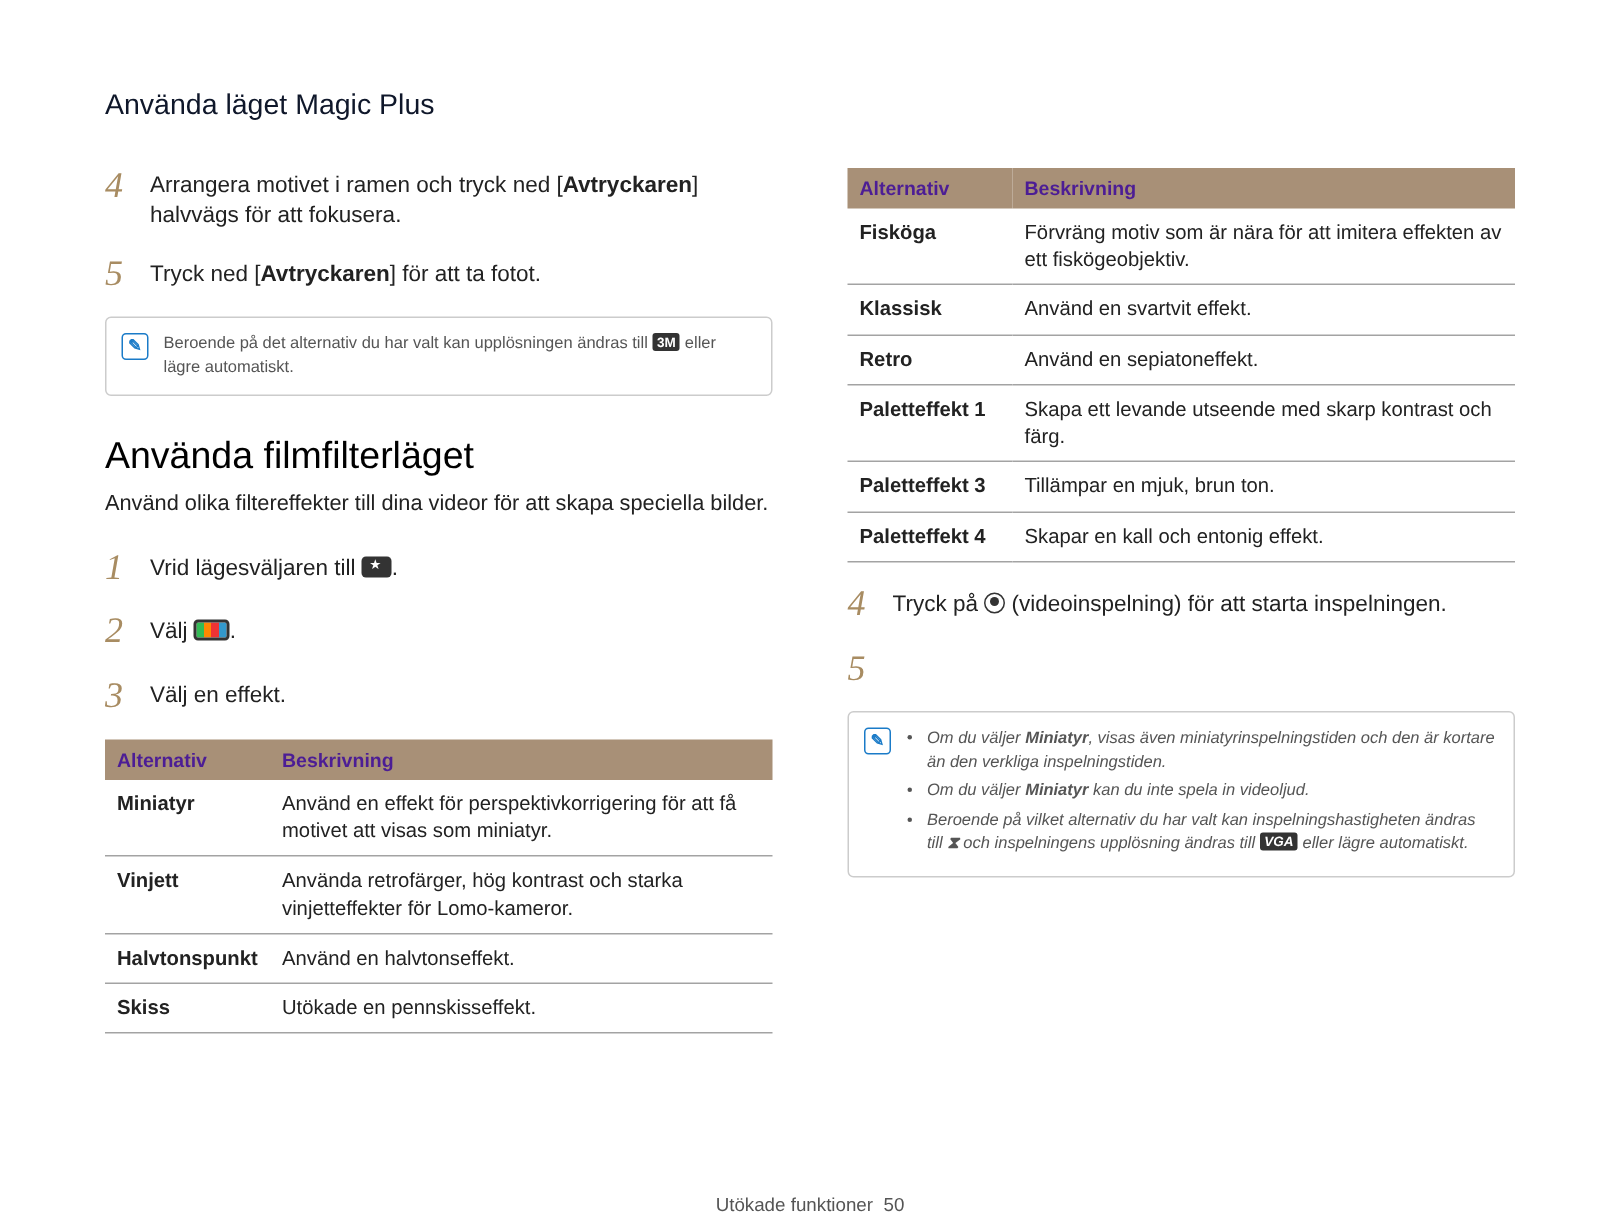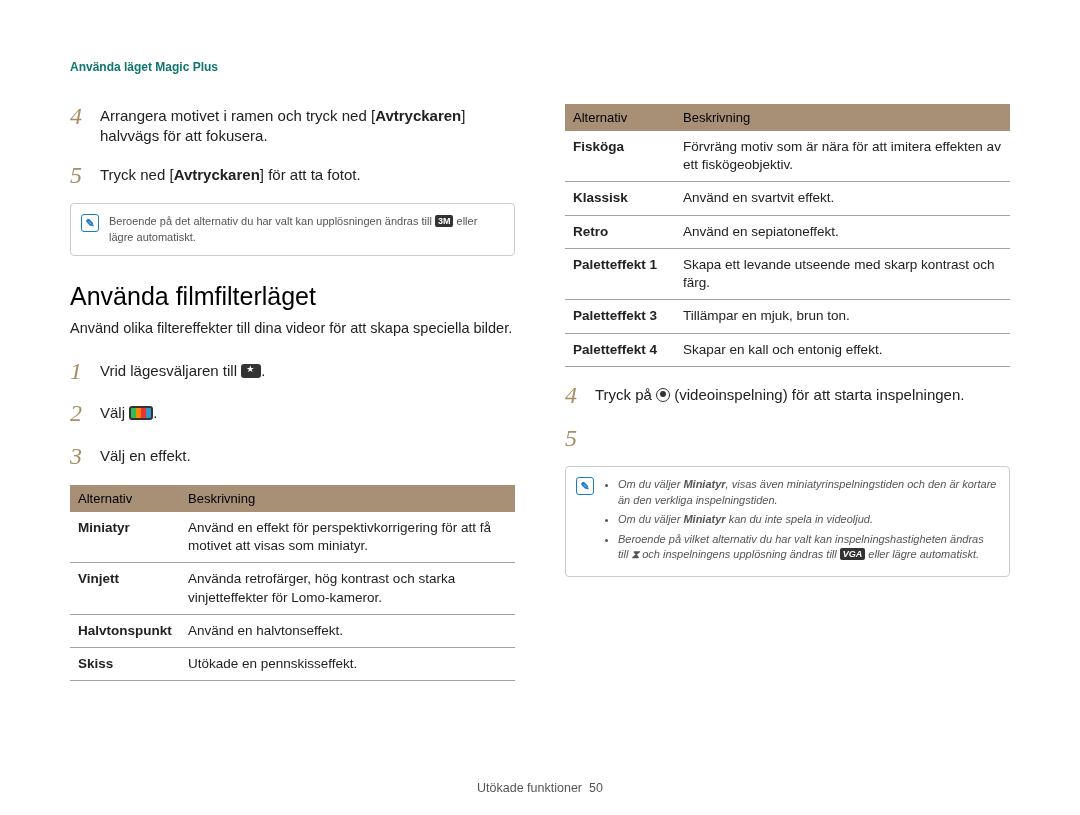--- a/index.html
+++ b/index.html
@@ -6,23 +6,23 @@
   body {
     font-family: Arial, Helvetica, sans-serif;
     background: #fff;
     width: 1080px;
     height: 815px;
     padding: 60px 70px 0 70px;
     color: #222;
     position: relative;
   }
   .breadcrumb {
-    font-size: 12px;
-    font-weight: 700;
-    color: #0f766e;
+    font-size: 19px;
+    font-weight: 400;
+    color: #0f172a;
     margin-bottom: 28px;
     font-family: "Helvetica Neue", Arial, sans-serif;
   }
   .columns {
     display: flex;
     gap: 50px;
   }
   .col { flex: 1; min-width: 0; }
   .step {
     display: flex;
@@ -84,23 +84,23 @@
     margin-bottom: 18px;
   }
   table.opts {
     width: 100%;
     border-collapse: collapse;
     font-size: 13.5px;
     margin-top: 2px;
   }
   table.opts th {
     background: #a89077;
-    color: #000000;
+    color: #4c1d95;
     text-align: left;
-    font-weight: normal;
+    font-weight: bold;
     padding: 6px 8px;
     font-size: 13px;
   }
   table.opts td {
     padding: 7px 8px;
     vertical-align: top;
     border-bottom: 1px solid #a3a3a3;
     line-height: 1.35;
   }
   table.opts td:first-child { font-weight: bold; width: 110px; }
@@ -149,21 +149,21 @@
     font-size: 9px;
     font-weight: bold;
     color: #fff;
     background: #333;
     border-radius: 2px;
     vertical-align: 1px;
     line-height: 12px;
   }
   .footer {
     position: absolute;
-    bottom: 20px;
+    bottom: 5px;
     left: 0; right: 0;
     text-align: center;
     font-size: 12.5px;
     color: #555;
   }
 </style>
 </head>
 <body>
 
 <div class="breadcrumb">Använda läget Magic Plus</div>

